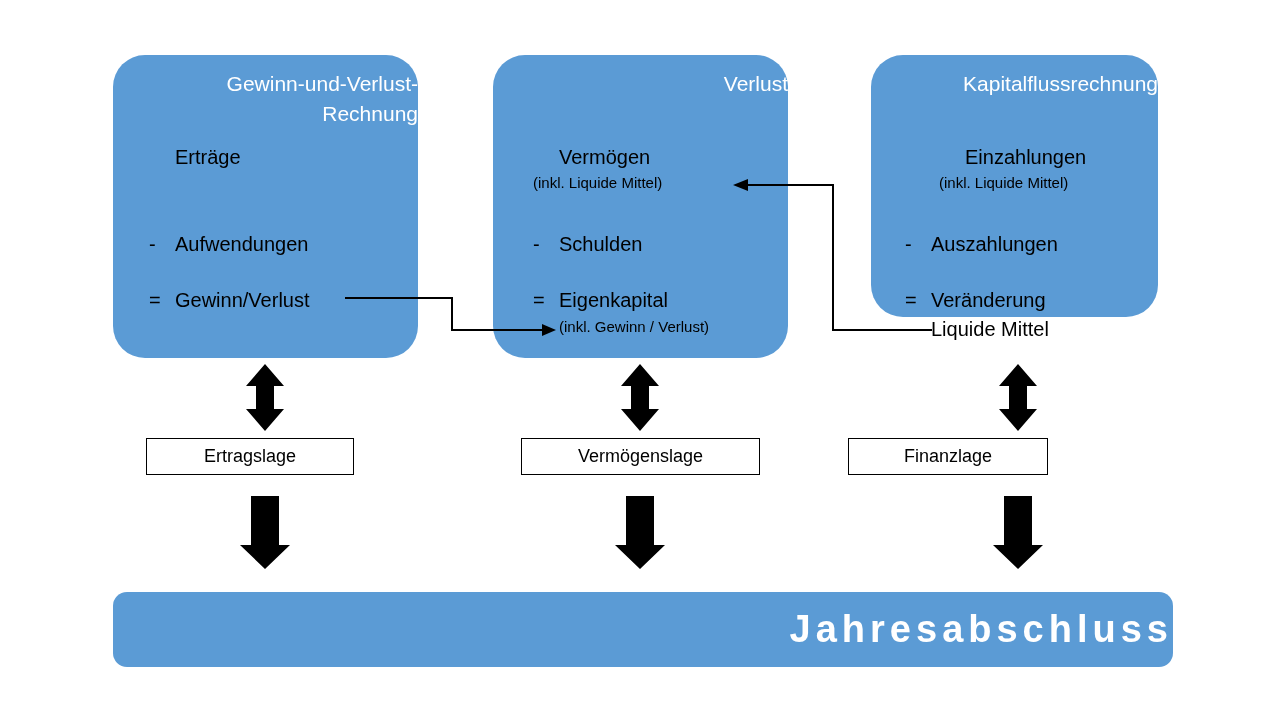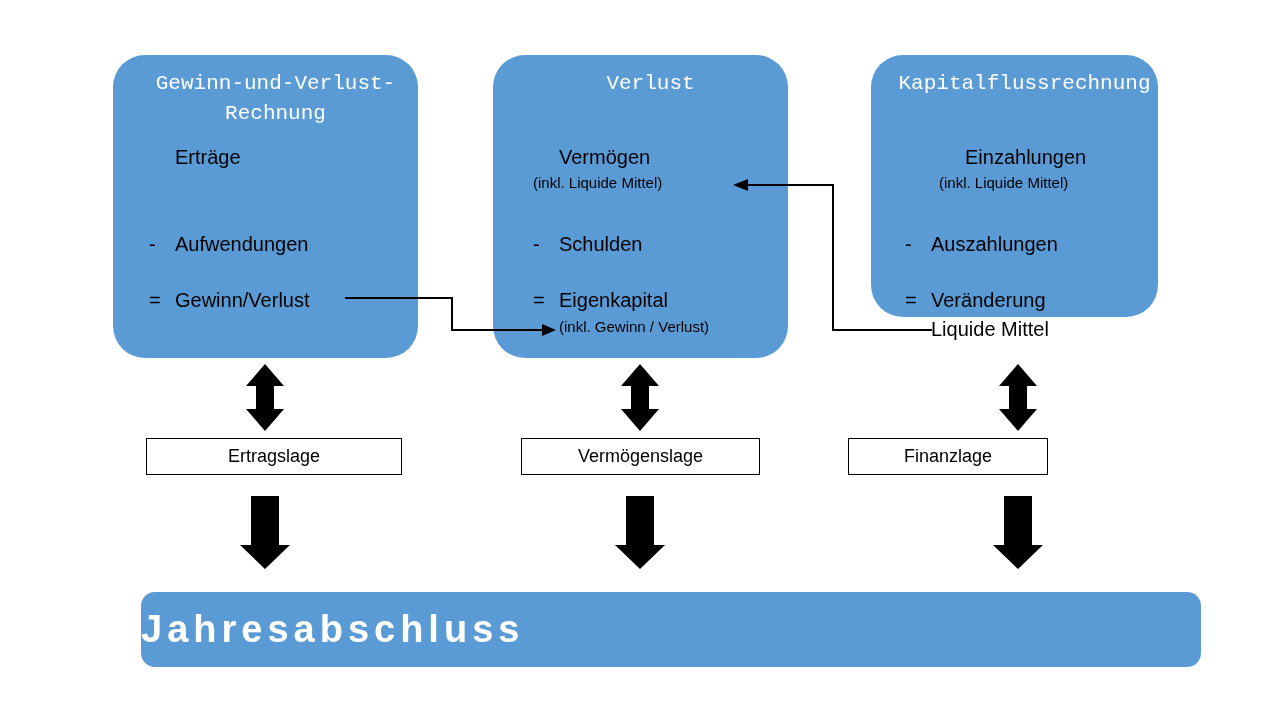--- a/index.html
+++ b/index.html
@@ -25,25 +25,25 @@
     position: absolute;
     background: #5B9BD5;
     border-radius: 32px;
     box-sizing: border-box;
   }
   .stmt-title {
     position: absolute;
     left: 0;
     right: 0;
     top: 14px;
-    text-align: center;
+    text-align: right;
     color: #ffffff;
     font-size: 21px;
     line-height: 30px;
-    font-family: Liberation Mono, monospace;
+    font-family: Liberation Sans, sans-serif;
     white-space: pre-line;
     padding-left: 20px;
   }
   .line {
     position: absolute;
     color: #000000;
     white-space: nowrap;
     font-family: "Liberation Sans", sans-serif;
   }
   .line .op {
@@ -73,22 +73,21 @@
   }
 
   
   .summary-bar {
     position: absolute;
     background: #5B9BD5;
     border-radius: 14px;
     box-sizing: border-box;
     display: flex;
     align-items: center;
-    justify-content: flex-start;
-    margin-left: 28px;
+    justify-content: flex-end;
   }
   .summary-label {
     color: #ffffff;
     font-size: 38px;
     font-weight: bold;
     letter-spacing: 5px;
   }
 
   
   .overlay {
@@ -151,21 +150,21 @@
     <div class="line main-line" style="left:34px; top:177px;">
       <span class="op">-</span><span>Auszahlungen</span>
     </div>
 
     <div class="line main-line" style="left:34px; top:233px;">
       <span class="op">=</span><span>Veränderung</span>
     </div>
     <div class="line main-line" style="left:60px; top:262px;">Liquide Mittel</div>
   </div>
 
-  <div class="result-box" style="left:146px; top:438px; width:256px; height:37px;">
+  <div class="result-box" style="left:146px; top:438px; width:208px; height:37px;">
     <span>Ertragslage</span>
   </div>
   <div class="result-box" style="left:521px; top:438px; width:239px; height:37px;">
     <span>Vermögenslage</span>
   </div>
   <div class="result-box" style="left:848px; top:438px; width:200px; height:37px;">
     <span>Finanzlage</span>
   </div>
 
   <div class="summary-bar" style="left:113px; top:592px; width:1060px; height:75px;">

